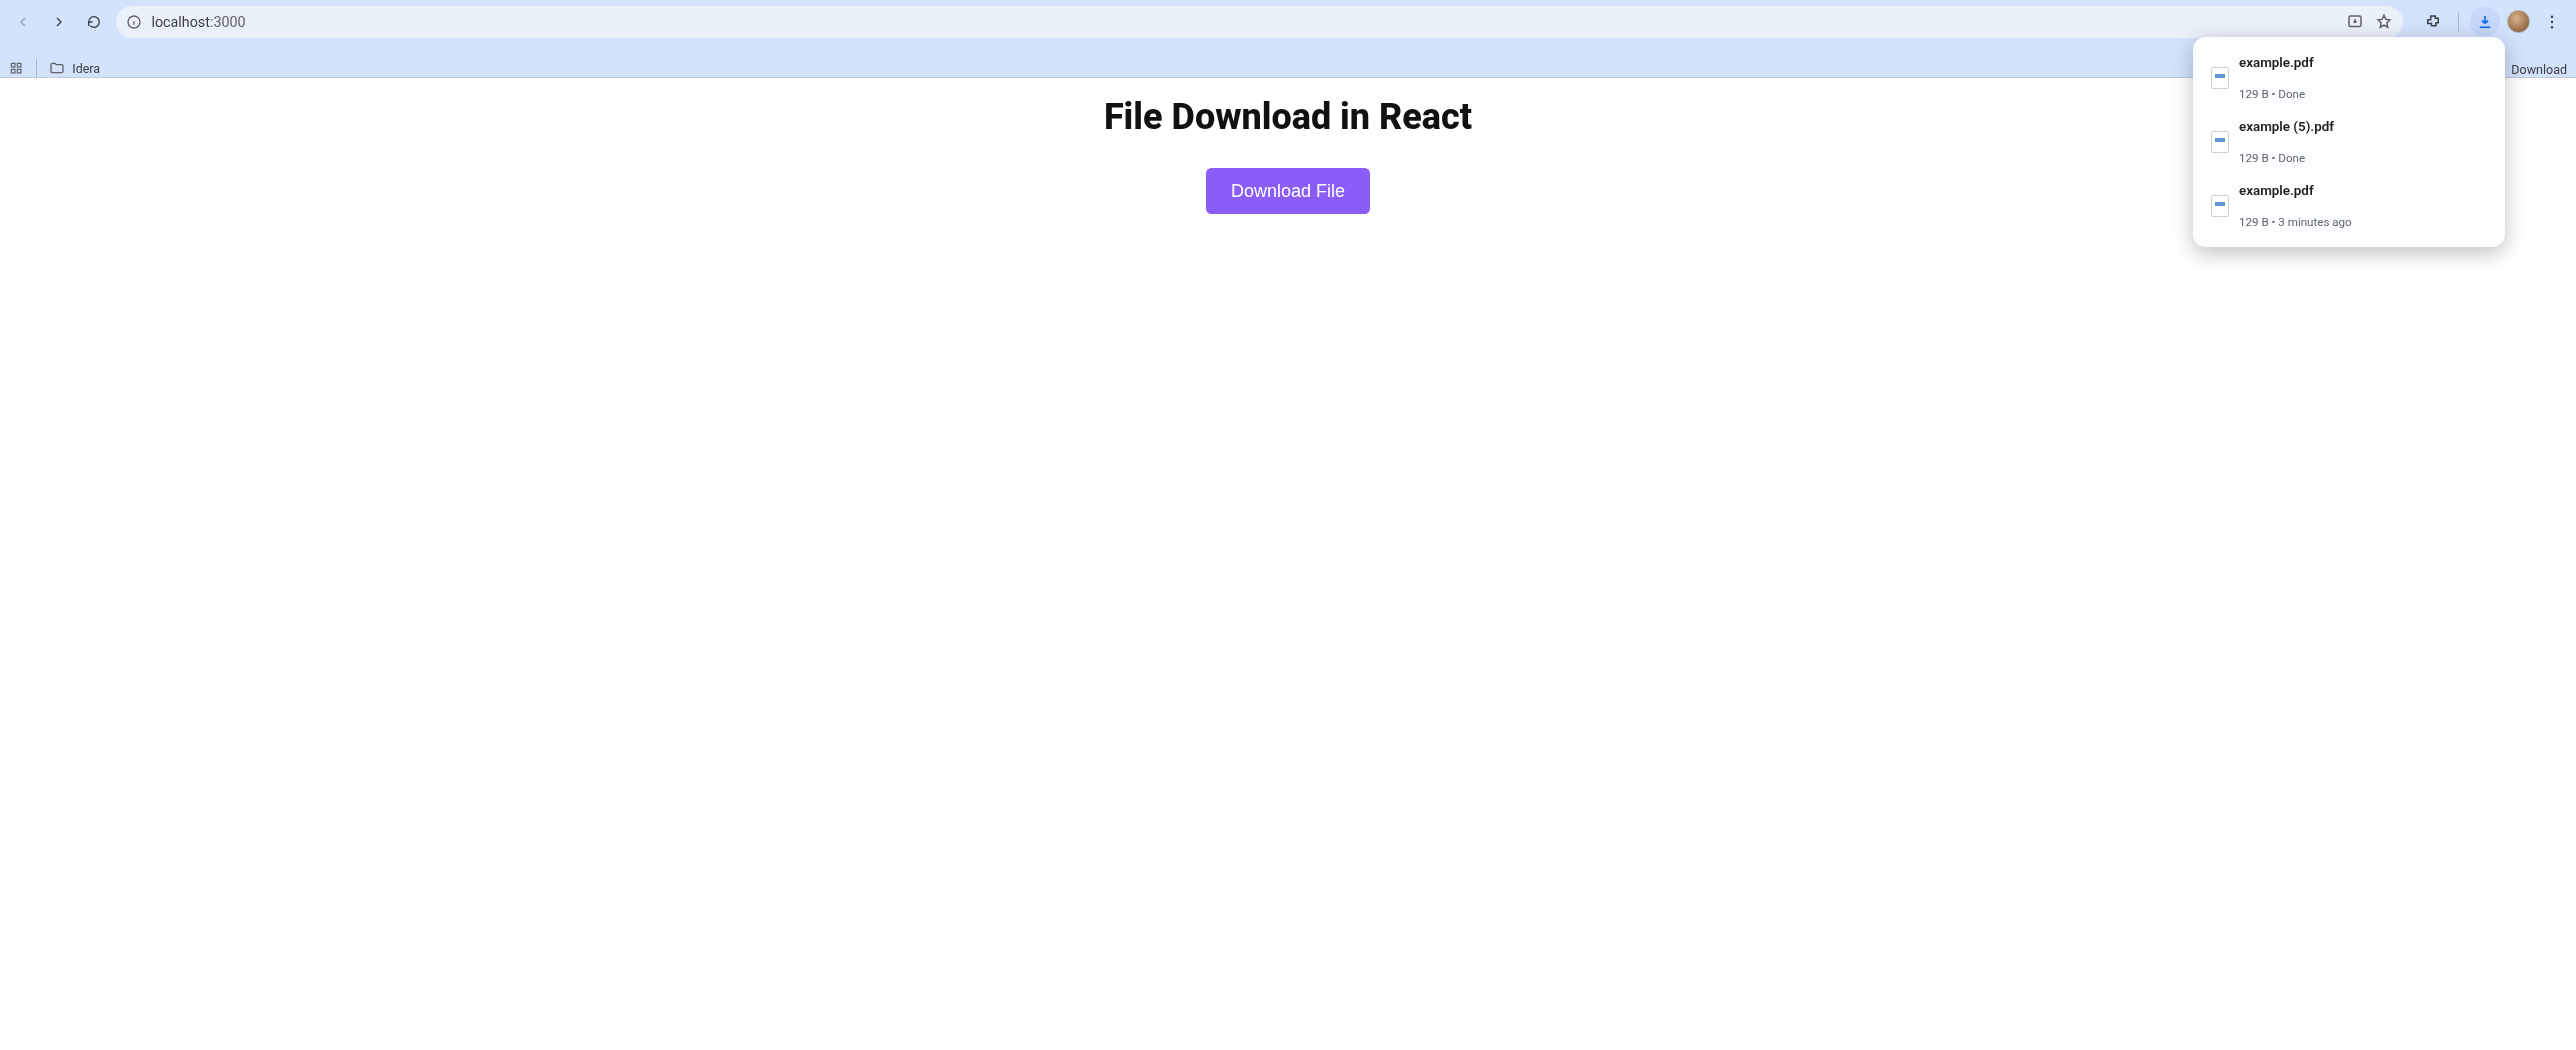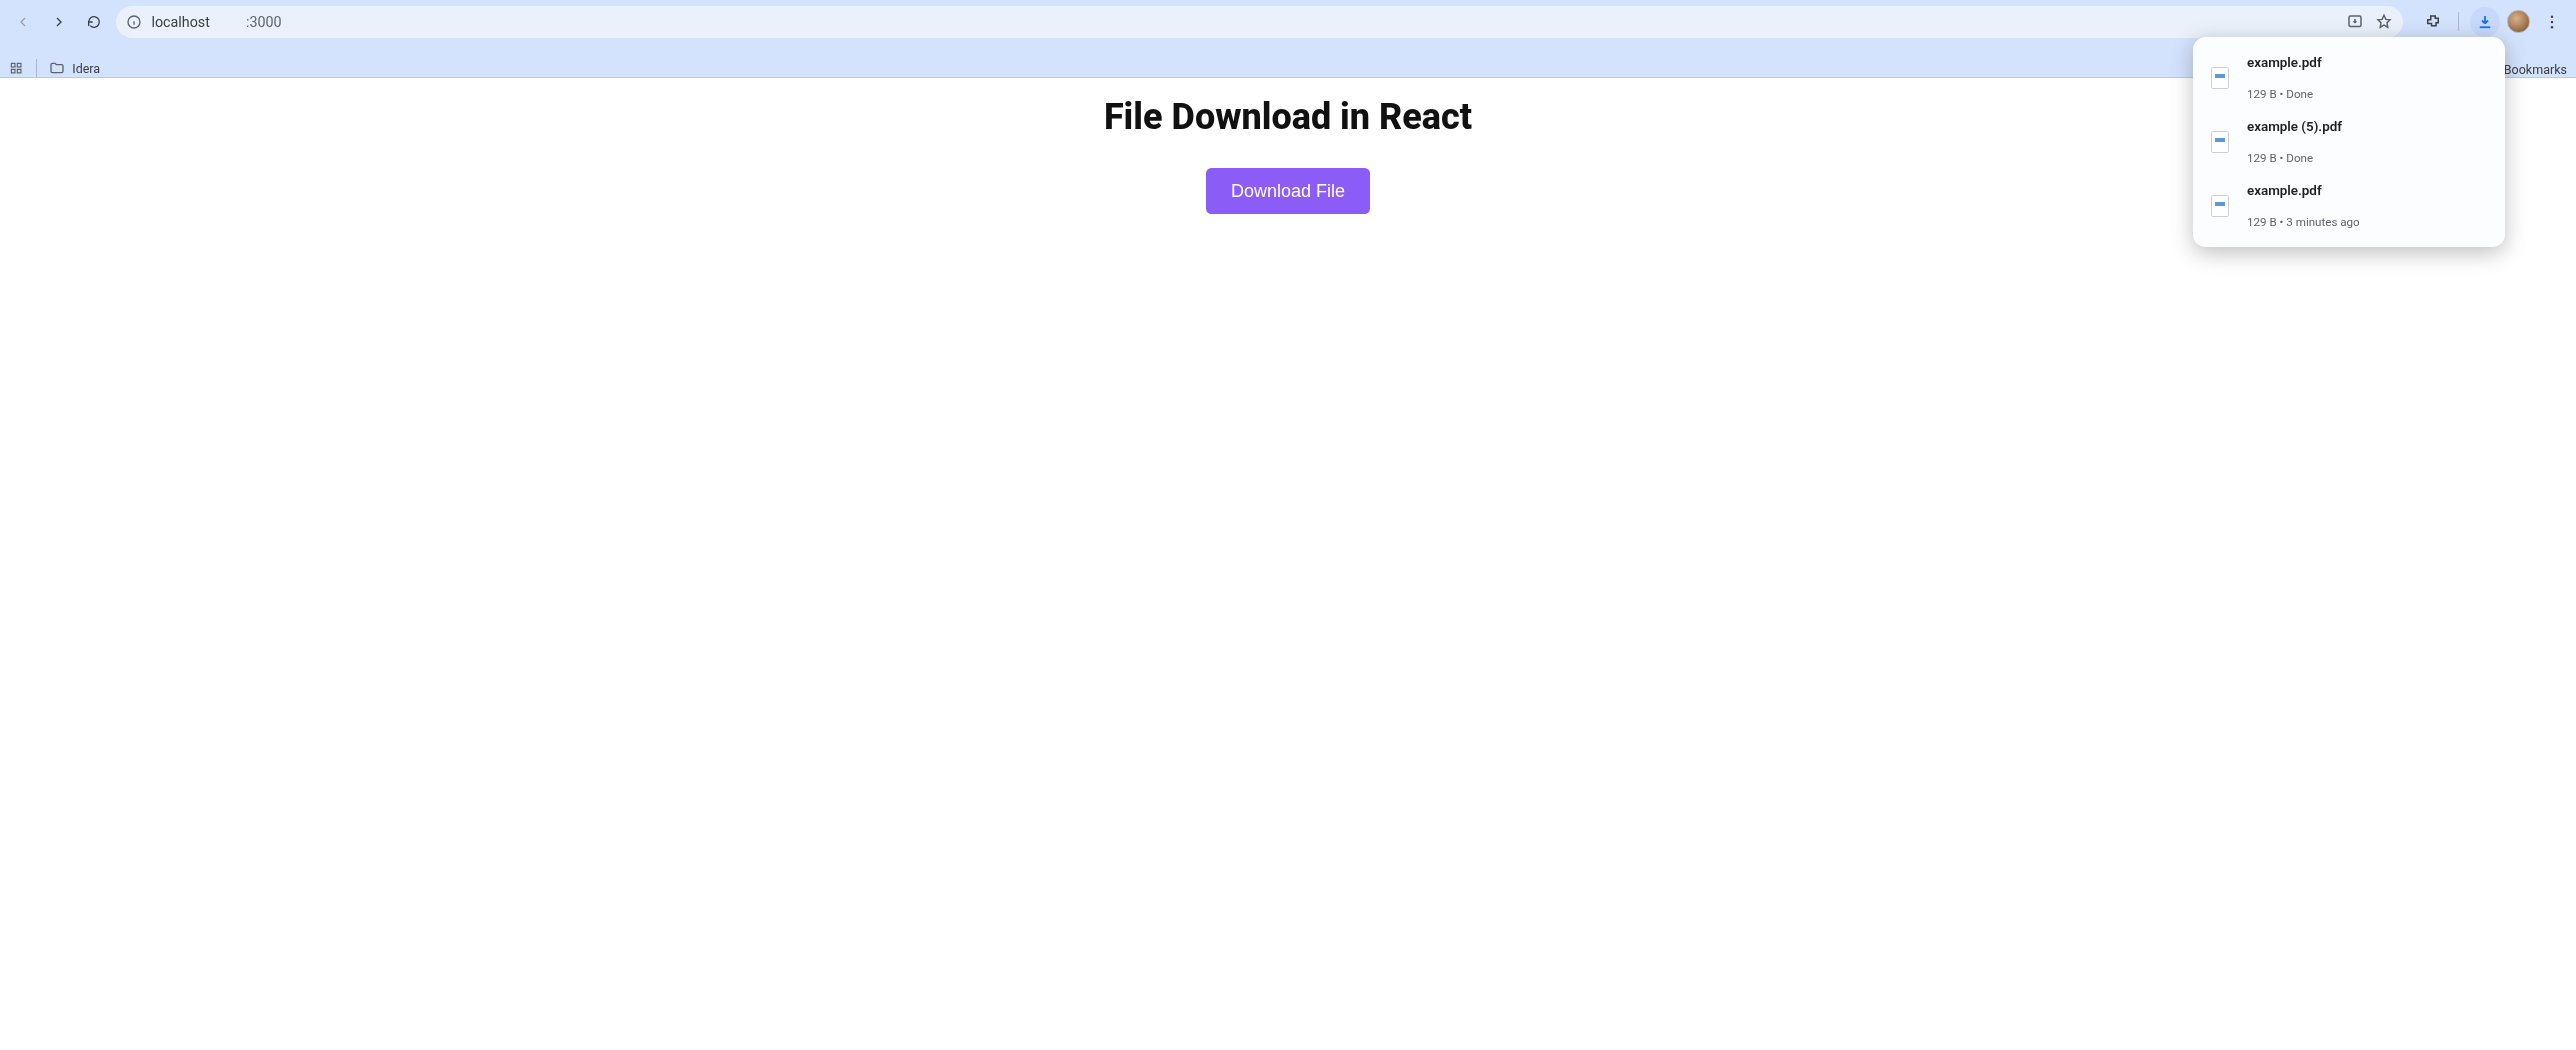--- a/index.html
+++ b/index.html
@@ -40,21 +40,21 @@
     padding: 0 10.7px;
     gap: 9px;
     color: #3c4043;
     font-size: 14.3px;
   }
   .omnibox .site-info {
     width: 16px; height: 16px; display: flex; align-items:center; justify-content:center;
     color: #5f6368;
   }
   .omnibox .url { flex: 1; white-space: nowrap; overflow: hidden; text-overflow: ellipsis; }
-  .omnibox .url .dim { color: #5f6368; margin-left: 36px; }
+  .omnibox .url .dim { color: #5f6368; }
   .omnibox .right-icons { display: flex; gap: 10.7px; align-items: center; }
   .omnibox .right-icons .ico { width: 18px; height: 18px; color: #5f6368; display:flex;align-items:center;justify-content:center;}
 
   .toolbar-right { display: flex; align-items: center; gap: 7.1px; padding-left: 7.1px; }
   .tb-icon {
     width: 30px; height: 30px; display:flex;align-items:center;justify-content:center;
     border-radius: 50%; color: #3c4043; cursor:pointer;
   }
   .tb-icon svg { width: 18px; height: 18px; }
   .tb-icon.downloads { background: #c7d8fb; color: #1a73e8; }
@@ -114,21 +114,21 @@
     width: 312px;
     background: #fcfdff;
     border-radius: 12.5px;
     box-shadow: 0 5.4px 21.4px rgba(0,0,0,0.25);
     padding: 9px 0;
     z-index: 100;
   }
   .dl-item {
     display: flex;
     align-items: center;
-    gap: 18px;
+    gap: 10px;
     padding: 9px 18px;
     cursor: pointer;
   }
   .dl-thumb {
     width: 18px; height: 21.4px;
     background: #fff;
     border: 0.9px solid #d0d0d0;
     border-radius: 1.8px;
     position: relative;
   }
@@ -229,21 +229,21 @@
         <span class="folder-icon">
           <svg width="16" height="16" viewBox="0 0 24 24" fill="none" stroke="currentColor" stroke-width="2">
               <path d="M3 7a2 2 0 0 1 2-2h4l2 2h8a2 2 0 0 1 2 2v8a2 2 0 0 1-2 2H5a2 2 0 0 1-2-2z"></path>
             </svg>
         </span>
         <span>Idera</span>
       </div>
     </div>
     <div class="spacer"></div>
     <div class="bk-item">
-      <span>Bookmarks</span>
+      <span>Download</span>
     </div>
   </div>
 </div>
 
 <div class="page">
   <h1>File Download in React</h1>
   <button class="download-btn">Download File</button>
 </div>
 
 <div class="downloads-popup">

